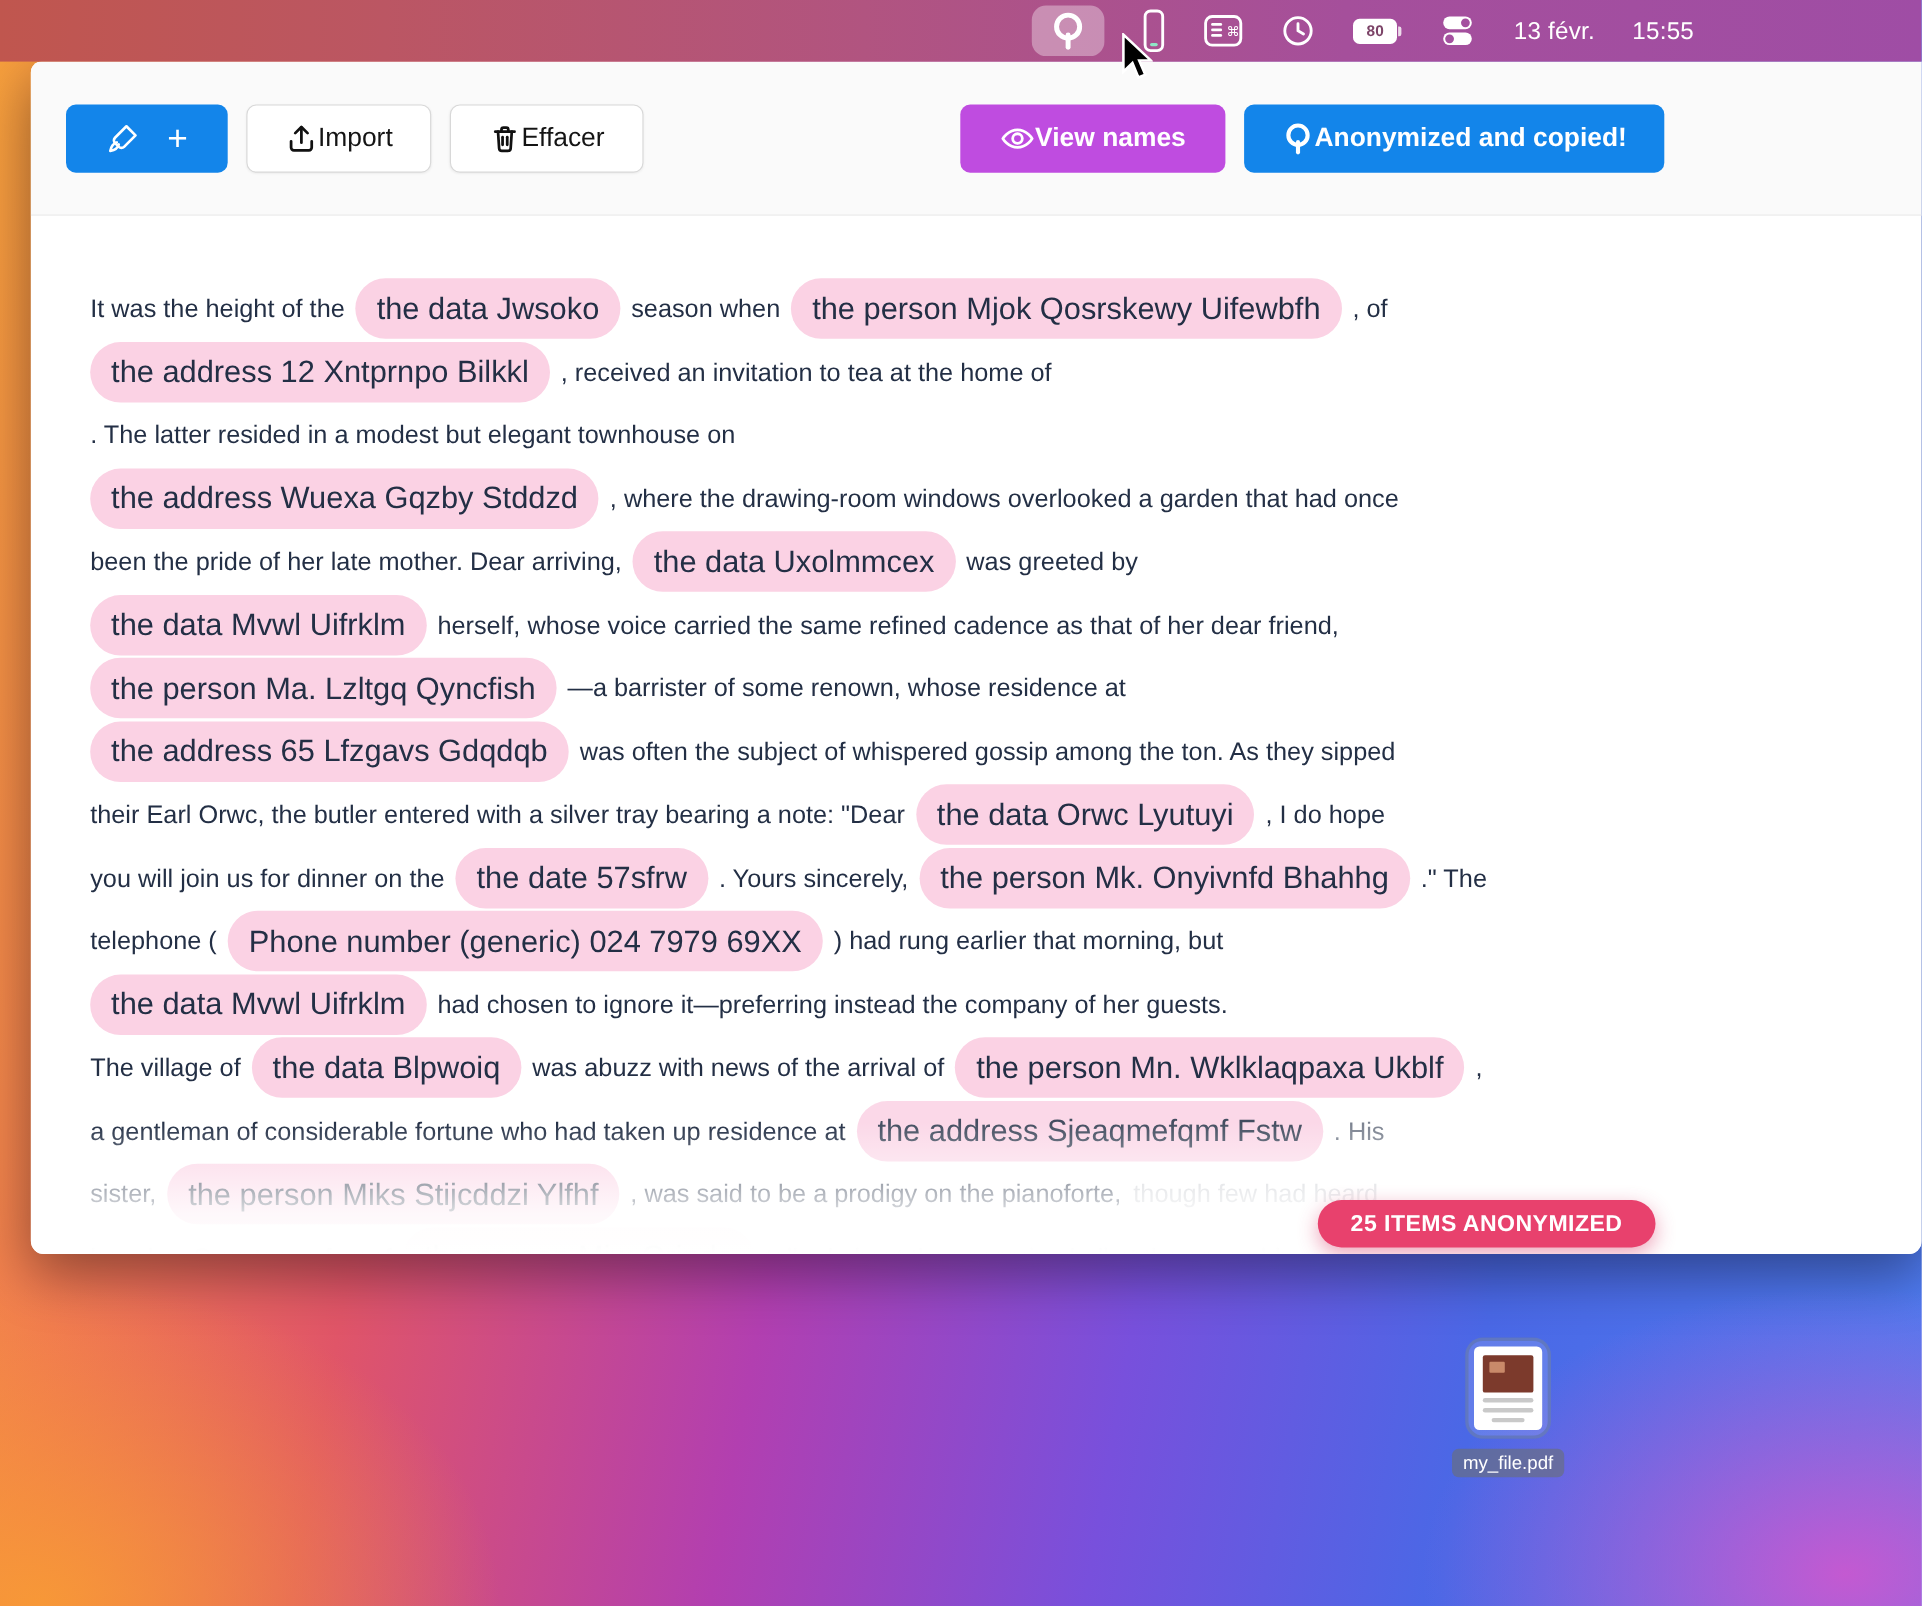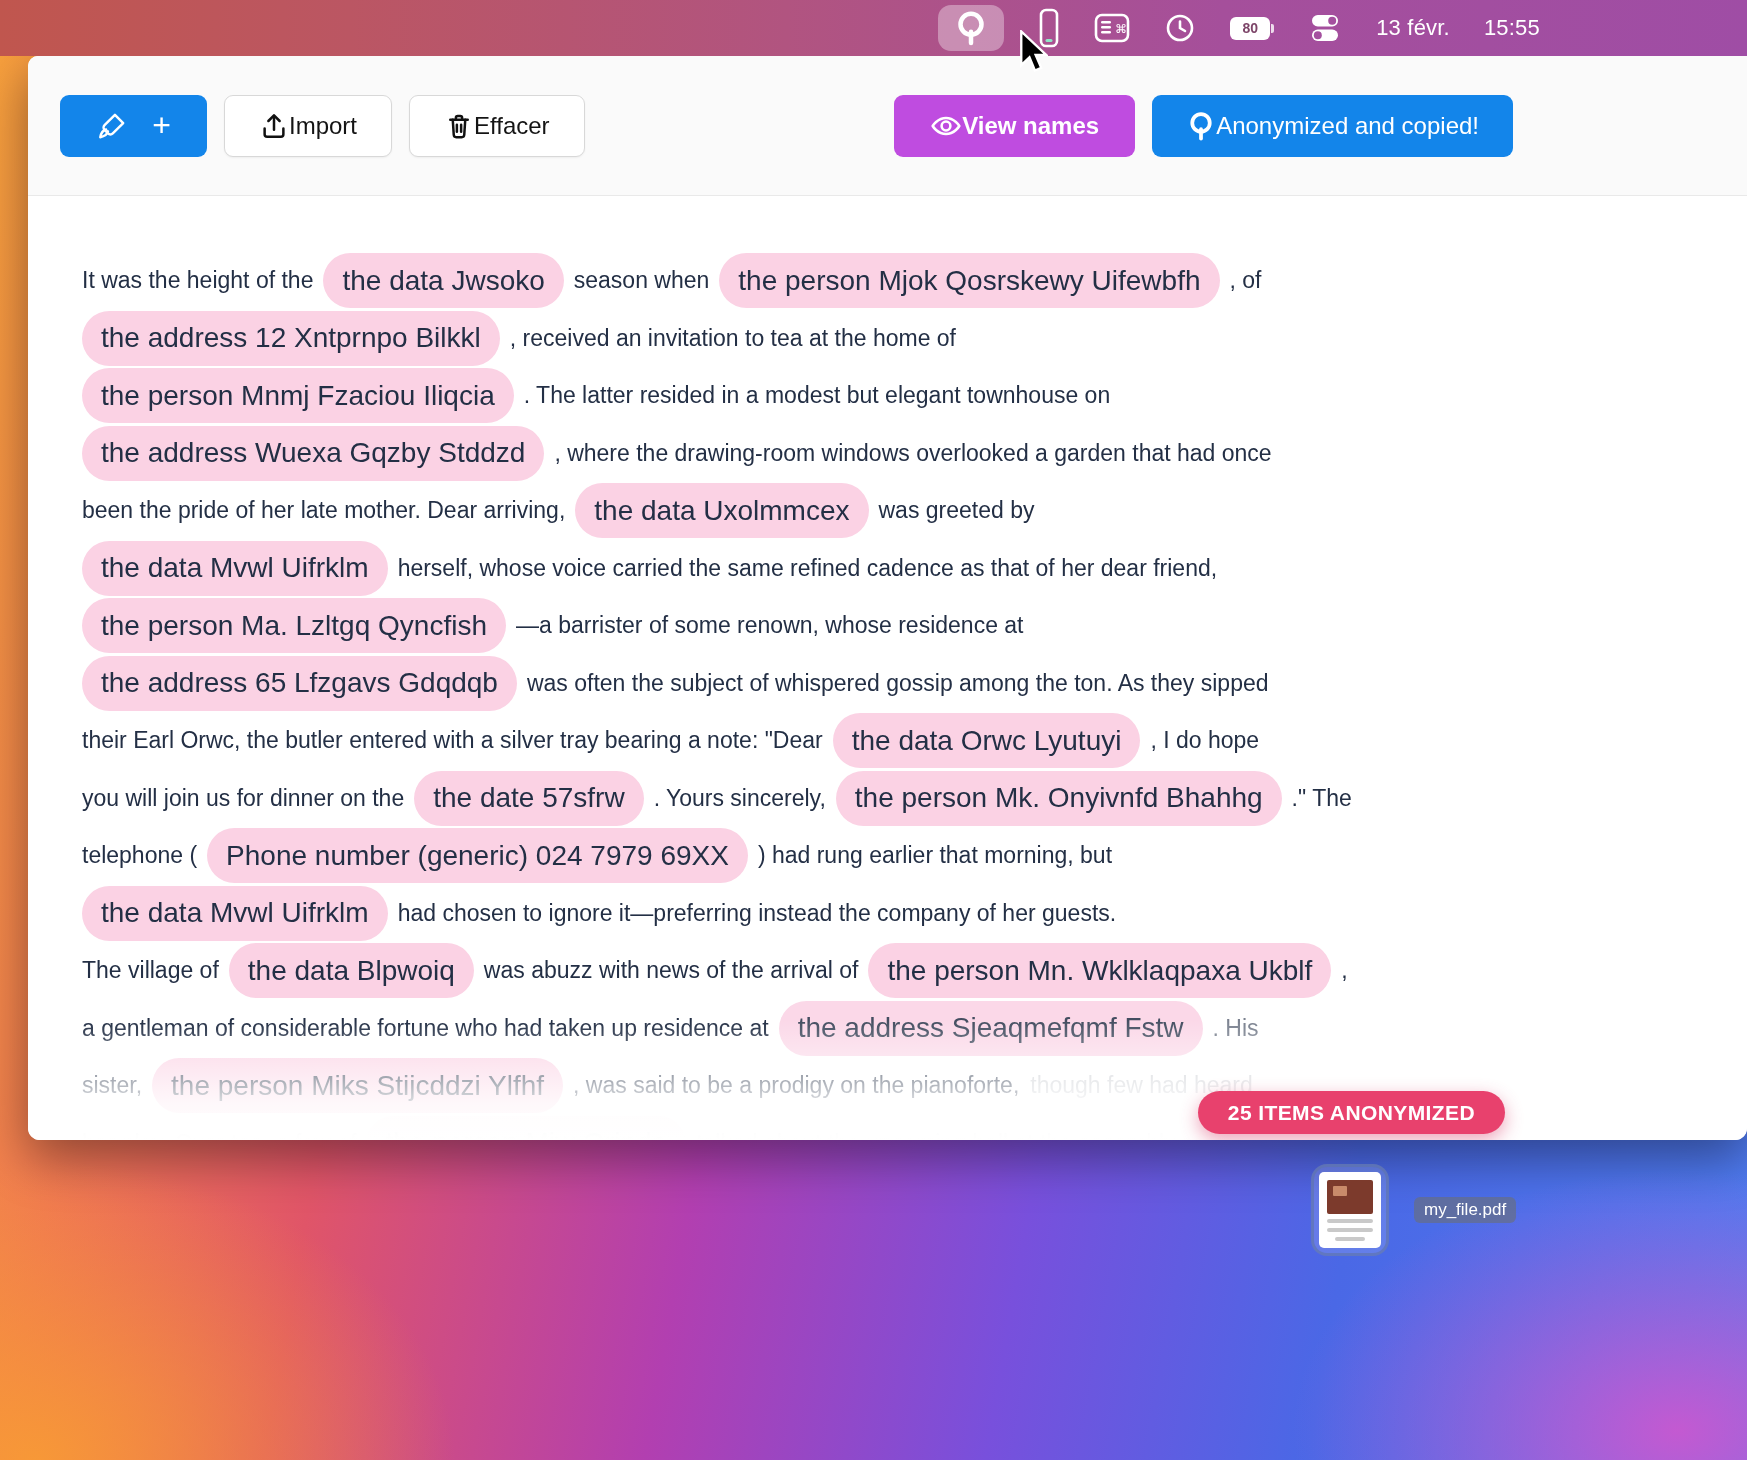--- a/index.html
+++ b/index.html
@@ -65,21 +65,21 @@
     background:#fff; border:1.5px solid #d8d8d8; color:#141414;
     font-weight:500; padding:0 34px; margin-left:17px;
     box-shadow:0 1px 2px rgba(0,0,0,0.05);
   }
   .btn-view {
     margin-left:auto; background:var(--accent-purple,#bf4ce0); color:#fff;
     font-weight:600; padding:0 36px;text-align:center;
   }
   .btn-copied {
     margin-left:17px; background:var(--accent-blue,#1385ea); color:#fff;
-    font-weight:400; padding:0 34px;
+    font-weight:700; padding:0 34px;
   }
   
   .content { position:relative; height:944px; overflow:hidden; }
   .doc { padding:56px 54px 0 54px; }
   .line { height:57.5px; display:flex; align-items:center; white-space:nowrap; }
   .seg { font-size:23px; color:var(--text-dark,#232f45); }
   .seg + .seg { margin-left:11px; }
   .pill {
     display:flex; align-items:center; height:55px; border-radius:28px;
     padding:0 19px; margin:0 10px; background:var(--pill-pink,#fbd2e4);
@@ -94,22 +94,22 @@
   .badge {
     position:absolute; right:242px; top:989px; height:43px; z-index:10;
     background:var(--badge-pink,#e8416d); color:#fff; border-radius:22px;
     display:flex; align-items:center; padding:0 30px;
     font-size:21px; font-weight:700; letter-spacing:0.4px;
     box-shadow:0 6px 18px rgba(216,50,100,0.45);
     margin-top:46px;
   }
   
   .desktop-file {
-    position:absolute; left:1311px; top:1164px; width:120px; z-index:25;
-    display:flex; align-items:center; gap:25px;
+    position:absolute; left:1311px; top:1216px; width:120px; z-index:25;
+    display:flex; flex-direction:column; align-items:center; gap:9px;
   }
   .thumb-wrap {
     border:3px solid rgba(96,116,170,0.65); border-radius:16px;
     background:rgba(255,255,255,0.14); padding:5px;
   }
   .pdf-page {
     width:62px; height:76px; background:#fff; border-radius:5px;
     display:flex; flex-direction:column; align-items:center; padding-top:8px; gap:5px;
   }
   .pdf-img {
@@ -258,21 +258,20 @@
           <span class="pill">the data Jwsoko</span>
           <span class="seg">season when</span>
           <span class="pill">the person Mjok Qosrskewy Uifewbfh</span>
           <span class="seg">, of</span>
         </div>
         <div class="line">
           <span class="pill">the address 12 Xntprnpo Bilkkl</span>
           <span class="seg">, received an invitation to tea at the home of</span>
         </div>
         <div class="line">
-          <span class="pill">the person Mnmj Fzaciou Iliqcia</span>
           <span class="seg">. The latter resided in a modest but elegant townhouse on</span>
         </div>
         <div class="line">
           <span class="pill">the address Wuexa Gqzby Stddzd</span>
           <span class="seg">, where the drawing-room windows overlooked a garden that had once</span>
         </div>
         <div class="line">
           <span class="seg">been the pride of her late mother. Dear arriving,</span>
           <span class="pill">the data Uxolmmcex</span>
           <span class="seg">was greeted by</span>

